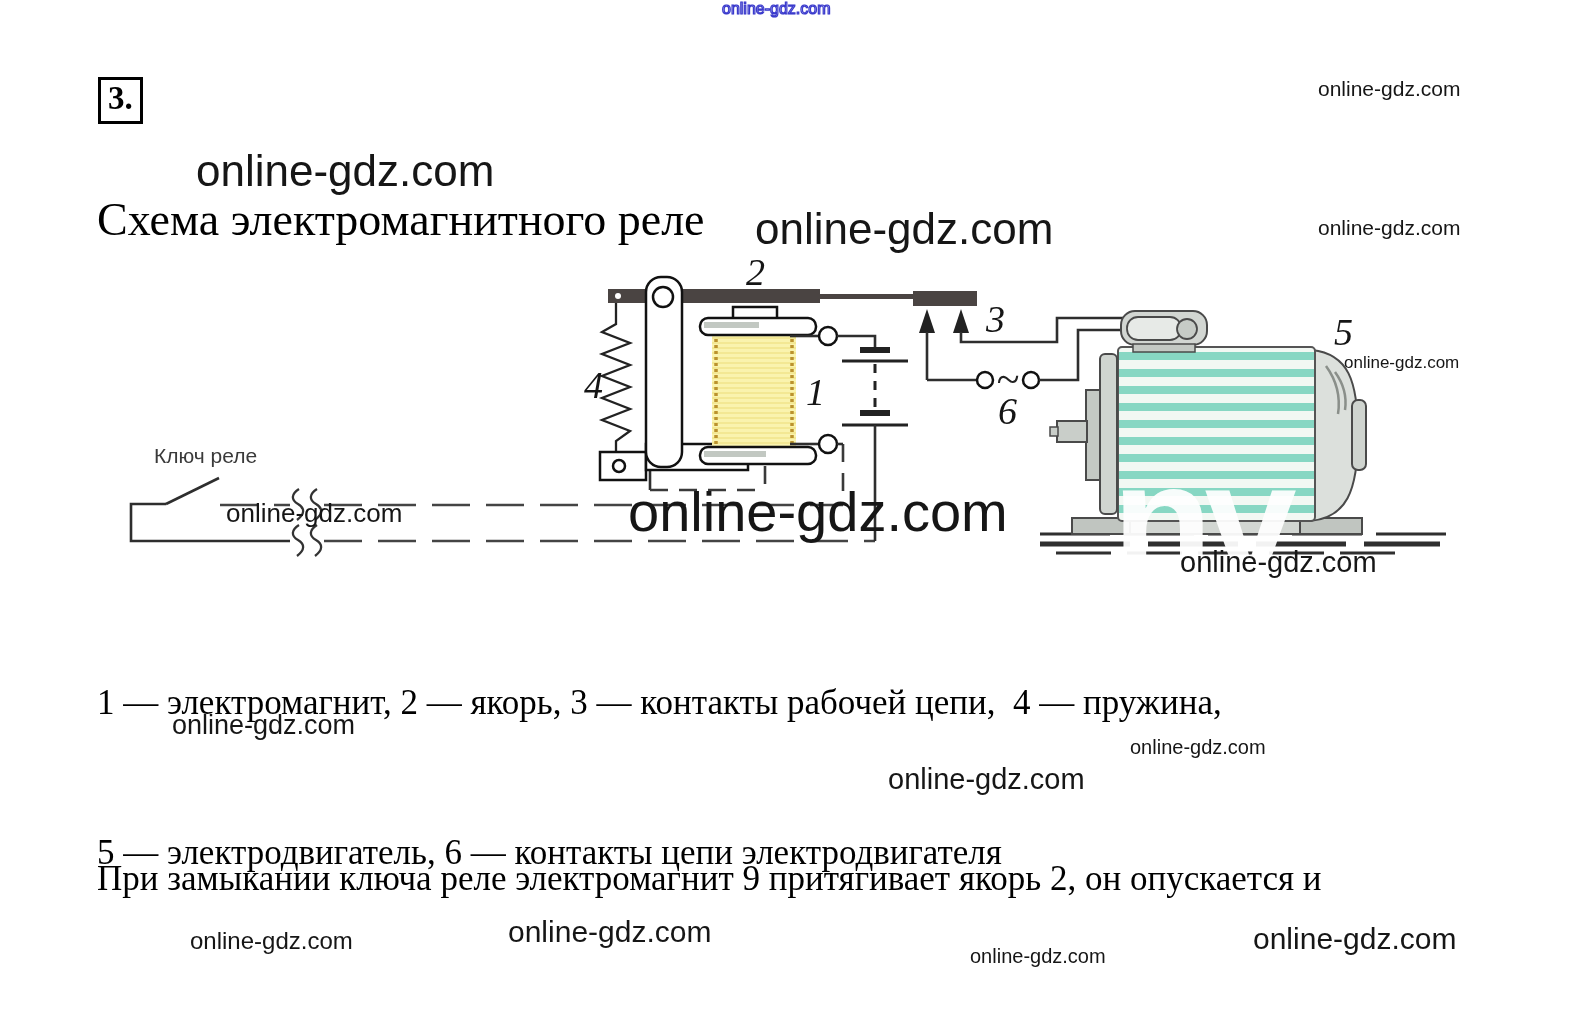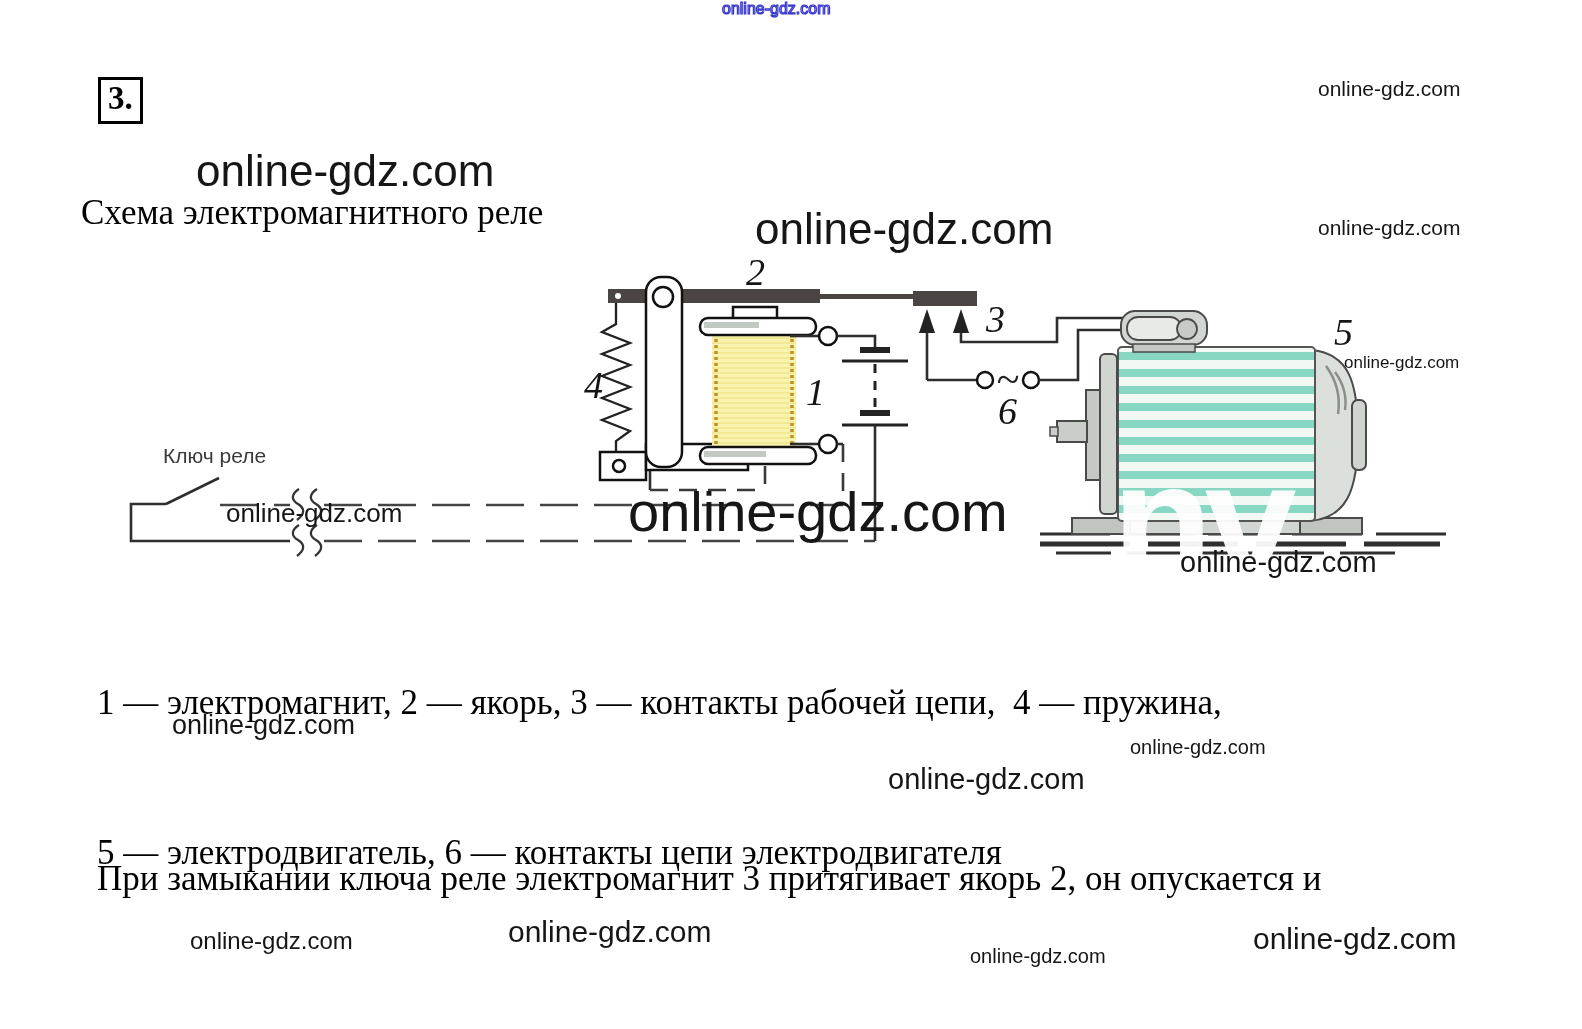--- a/index.html
+++ b/index.html
@@ -5,24 +5,24 @@
   html,body{margin:0;padding:0;background:#fff;}
   .page{position:relative;width:1582px;height:1029px;background:#ffffff;overflow:hidden;
         font-family:"Liberation Serif",serif;color:#000;}
   .abs{position:absolute;}
   .wm{position:absolute;font-family:"Liberation Sans",sans-serif;font-weight:400;
       color:#161616;white-space:nowrap;line-height:1;}
   .wm-outline{color:#ffffff;-webkit-text-stroke:1.2px #3a3acc;text-shadow:0 0 1px #3a3acc;}
   .task-box{position:absolute;left:98px;top:77px;border:3.5px solid #000;
             padding:0 7px 3px 7px;font-weight:700;font-size:33px;line-height:1.15;
             font-family:"Liberation Serif",serif;}
-  .title{position:absolute;left:81px;top:193px;font-size:35px;white-space:pre;font-family:Liberation Serif, serif;}
+  .title{position:absolute;left:97px;top:193px;font-size:46px;white-space:pre;font-family:Liberation Serif, serif;}
   .caption{position:absolute;left:97px;top:578px;font-size:35px;line-height:50px;white-space:pre;}
   .paragraph{position:absolute;left:97px;top:741px;font-size:35px;line-height:55px;white-space:pre;}
-  .key-label{position:absolute;left:163px;top:444px;font-family:"Liberation Sans",sans-serif;
+  .key-label{position:absolute;left:154px;top:444px;font-family:"Liberation Sans",sans-serif;
              font-size:21px;color:#3a3a3a;white-space:nowrap;}
   svg text.dlabel{font-family:"Liberation Serif",serif;font-style:italic;font-size:38px;fill:#151515;}
   svg text.tilde{font-family:"Liberation Serif",serif;font-size:42px;fill:#222;}
   svg .wire{stroke:#2e2e2e;stroke-width:2.6;fill:none;}
   svg .wired{stroke:#3a3a3a;stroke-width:2.6;fill:none;stroke-dasharray:18,11;}
   svg .keydash{stroke:#444;stroke-width:2.6;fill:none;stroke-dasharray:38,16;}
   svg .outline{stroke:#111;stroke-width:2.5;fill:#fff;}
 </style>
 </head>
 <body>
@@ -169,21 +169,21 @@
   </div>
 
   <div class="title">Схема электромагнитного реле</div>
 
   <div class="caption">
     <div>1 — электромагнит, 2 — якорь, 3 — контакты рабочей цепи,  4 — пружина,</div>
     <div>5 — электродвигатель, 6 — контакты цепи электродвигателя</div>
   </div>
 
   <div class="paragraph">
-    <div>При замыкании ключа реле электромагнит 3 притягивает якорь 2, он опускается и</div>
+    <div>При замыкании ключа реле электромагнит 9 притягивает якорь 2, он опускается и</div>
     <div>замыкает контакты рабочей цепи 3. В цепи электродвигателя начинает течь ток.</div>
     
     
     
   </div>
 
   <span class="wm wm-outline" style="left:722px;top:1px;font-size:16px;">online-gdz.com</span>
   <span class="wm" style="left:1318px;top:78px;font-size:21px;">online-gdz.com</span>
   <span class="wm" style="left:196px;top:149px;font-size:44px;">online-gdz.com</span>
   <span class="wm" style="left:755px;top:207px;font-size:44px;">online-gdz.com</span>

